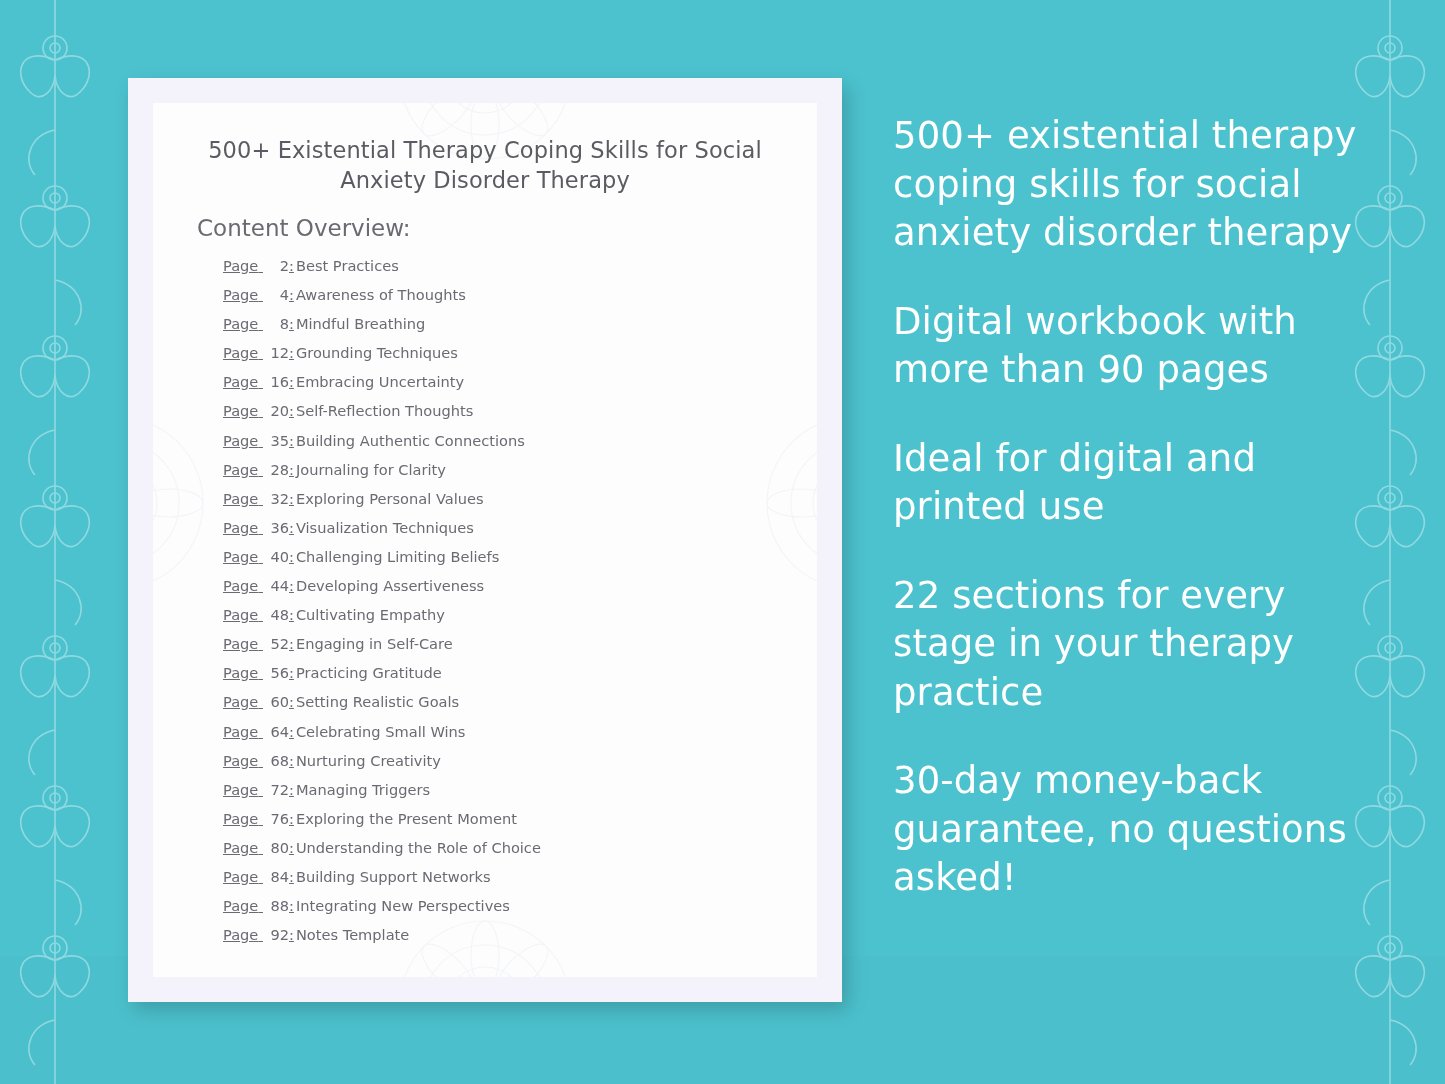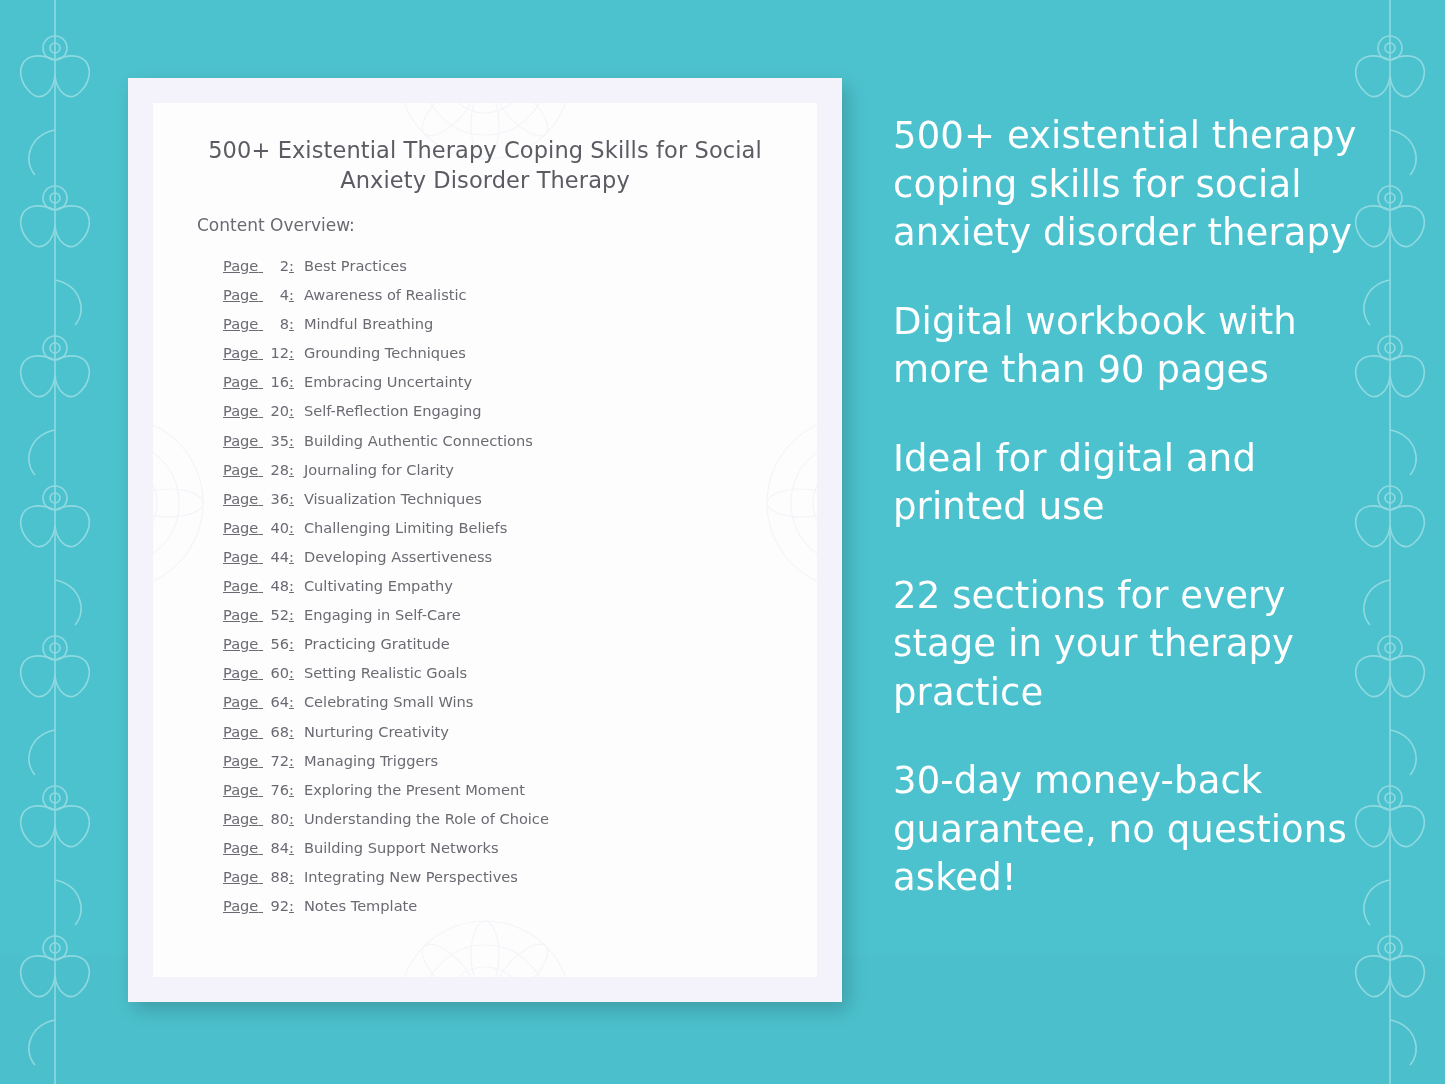--- a/index.html
+++ b/index.html
@@ -68,21 +68,21 @@
     padding: 0 46px;
     font-family: "DejaVu Sans", sans-serif;
     font-weight: 400;
     letter-spacing: 0.1px;
   }
   .content-overview-label {
     position: absolute;
     left: 44px;
     top: 112px;
     color: #6a6a72;
-    font-size: 17px;
+    font-size: 23px;
     font-family: "DejaVu Sans", sans-serif;
   }
   .toc {
     position: absolute;
     left: 70px;
     top: 148px;
     right: 20px;
   }
   .toc-row {
     display: flex;
@@ -98,21 +98,21 @@
     min-width: 62px;
     text-align: left;
     text-decoration: underline;
   }
   .toc-num {
     display: inline-block;
     width: 26px;
     text-align: right;
   }
   .toc-title {
-    margin-left: 10px;
+    margin-left: 2px;
   }
 
   
   .promo {
     position: absolute;
     left: 893px;
     top: 112px;
     width: 470px;
     color: #ffffff;
   }
@@ -304,45 +304,49 @@
     <div class="doc-title">500+ Existential Therapy Coping Skills for Social Anxiety Disorder Therapy</div>
     <div class="content-overview-label">Content Overview:</div>
 
     <div class="toc">
       <div class="toc-row">
         <span class="toc-page"><span>Page</span>&nbsp;<span class="toc-num">2</span>:</span>
         <span class="toc-title">Best Practices</span>
       </div>
       <div class="toc-row">
         <span class="toc-page"><span>Page</span>&nbsp;<span class="toc-num">4</span>:</span>
-        <span class="toc-title">Awareness of Realistic</span>
+        <span class="toc-title">Awareness of Thoughts</span>
       </div>
       <div class="toc-row">
         <span class="toc-page"><span>Page</span>&nbsp;<span class="toc-num">8</span>:</span>
         <span class="toc-title">Mindful Breathing</span>
       </div>
       <div class="toc-row">
         <span class="toc-page"><span>Page</span>&nbsp;<span class="toc-num">12</span>:</span>
         <span class="toc-title">Grounding Techniques</span>
       </div>
       <div class="toc-row">
         <span class="toc-page"><span>Page</span>&nbsp;<span class="toc-num">16</span>:</span>
         <span class="toc-title">Embracing Uncertainty</span>
       </div>
       <div class="toc-row">
         <span class="toc-page"><span>Page</span>&nbsp;<span class="toc-num">20</span>:</span>
-        <span class="toc-title">Self-Reflection Engaging</span>
+        <span class="toc-title">Self-Reflection Thoughts</span>
       </div>
       <div class="toc-row">
         <span class="toc-page"><span>Page</span>&nbsp;<span class="toc-num">35</span>:</span>
         <span class="toc-title">Building Authentic Connections</span>
       </div>
       <div class="toc-row">
         <span class="toc-page"><span>Page</span>&nbsp;<span class="toc-num">28</span>:</span>
         <span class="toc-title">Journaling for Clarity</span>
+      </div>
+      <div class="toc-row">
+        <span class="toc-page"><span>Page</span>&nbsp;<span class="toc-num">32</span>:</span>
+        <span class="toc-title">Exploring Personal Values</span>
       </div>
       <div class="toc-row">
         <span class="toc-page"><span>Page</span>&nbsp;<span class="toc-num">36</span>:</span>
         <span class="toc-title">Visualization Techniques</span>
       </div>
       <div class="toc-row">
         <span class="toc-page"><span>Page</span>&nbsp;<span class="toc-num">40</span>:</span>
         <span class="toc-title">Challenging Limiting Beliefs</span>
       </div>
       <div class="toc-row">

